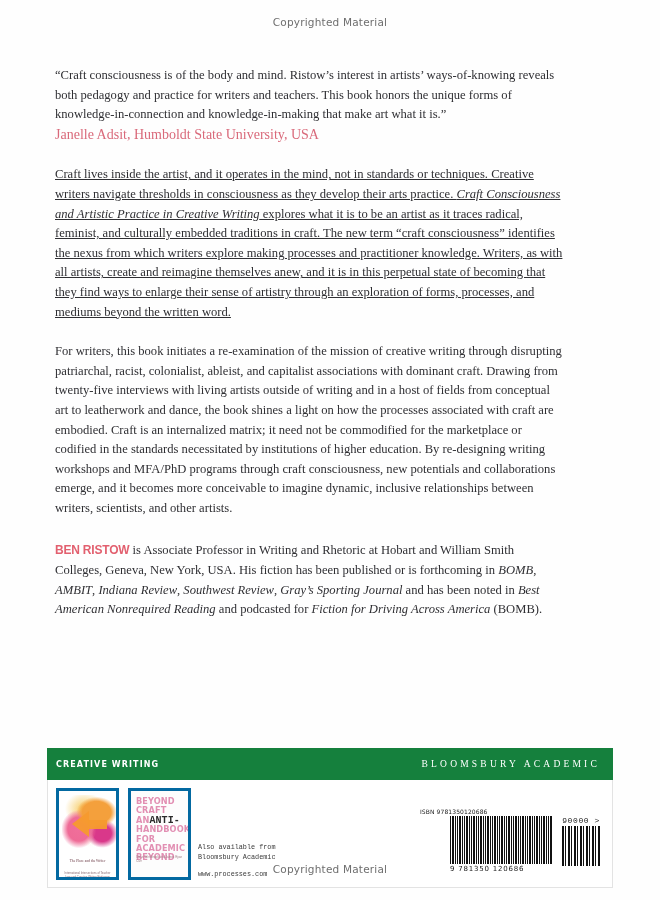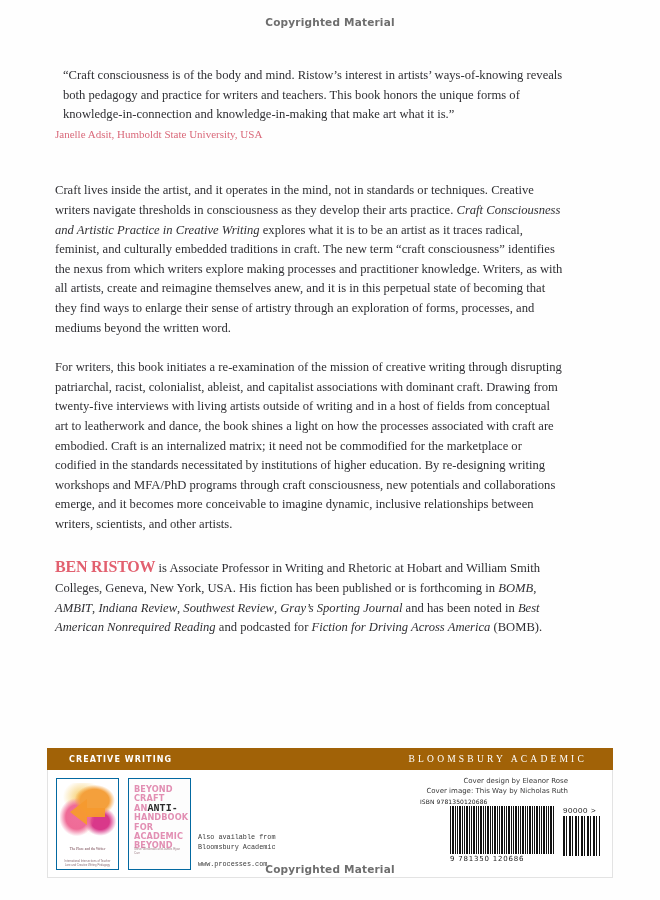--- a/index.html
+++ b/index.html
@@ -25,87 +25,86 @@
   
   .copyright-band {
     position: absolute;
     left: 0;
     width: 100%;
     text-align: center;
     font-family: "DejaVu Sans", sans-serif;
     font-size: 10.5px;
     letter-spacing: 0.2px;
     color: #6e6e6e;
-    font-weight: bold;
   }
   .copyright-top { top: 16px; }
   .copyright-bottom { top: 863px; }
 
   
   .content {
     position: absolute;
     left: 55px;
     top: 66px;
     width: 508px;
   }
 
   .blurb {
     font-size: 12.6px;
     line-height: 19.6px;
     color: #2f2f33;
     margin: 0 0 0 0;
     text-align: left;
   }
-  .blurb .quote-body { display: block; margin-left: 8px; }
+  .blurb .quote-body { display: block; }
   .attribution {
     display: block;
     color: #d9697a;
-    font-size: 11px;
+    font-size: 14px;
     line-height: 19.6px;
   }
 
   p.body-para {
     font-size: 12.6px;
     line-height: 19.6px;
     color: #2f2f33;
     margin: 20px 0 0 0;
     text-align: left;
   }
-  p.body-para.first-body { margin-top: 37px; }
+  p.body-para.first-body { margin-top: 21px; text-decoration: underline; }
 
   .bio-para {
     font-size: 12.6px;
     line-height: 19.6px;
     color: #2f2f33;
     margin: 23px 0 0 0;
   }
   .author-name {
-    font-family: Liberation Serif, serif;
+    font-family: Liberation Sans, sans-serif;
     font-weight: bold;
-    font-size: 16px;
+    font-size: 12px;
     letter-spacing: -0.2px;
     color: #e2606f;
   }
   em { font-style: italic; }
 
   
   .footer {
     position: absolute;
     left: 47px;
     top: 748px;
     width: 566px;
   }
 
   .brand-bar {
-    height: 22px;
-    background: #a16207;
+    height: 32px;
+    background: #15803d;
     display: flex;
     align-items: center;
     justify-content: space-between;
-    padding: 0 22px;
+    padding: 0 9px;
     box-sizing: border-box;
   }
   .brand-left {
     font-family: "DejaVu Sans", sans-serif;
     font-size: 8px;
     font-weight: bold;
     letter-spacing: 1.1px;
     color: #ffffff;
   }
   .brand-right {
@@ -129,21 +128,21 @@
   .thumbs {
     position: absolute;
     left: 8px;
     top: 8px;
     display: flex;
     gap: 9px;
   }
   .thumb {
     width: 63px;
     height: 92px;
-    border: 1px solid #0369a1;
+    border: 3px solid #0369a1;
     box-sizing: border-box;
     position: relative;
     overflow: hidden;
     background: #ffffff;
   }
 
   
   .art-blob {
     position: absolute;
     left: 3px; top: 4px;
@@ -272,21 +271,21 @@
   .bars-addon .bars {
     height: 40px;
     background-size: 6px 100%;
     background-image: linear-gradient(90deg,
        #111 0px, #111 1.6px,
        #fff 1.6px, #fff 3px,
        #111 3px, #111 4px,
        #fff 4px, #fff 6px);
   }
   .addon-digits {
-    font-family: Liberation Sans, sans-serif;
+    font-family: Liberation Mono, monospace;
     font-size: 8px;
     color: #1a1a1a;
     letter-spacing: 0.6px;
     margin-bottom: 1px;
     white-space: nowrap;
   }
   .barcode-digits {
     font-family: "DejaVu Sans", sans-serif;
     font-size: 7px;
     color: #1a1a1a;
@@ -353,24 +352,20 @@
         </div>
 
       </div>
 
       <div class="also">
         <span>Also available from</span><br>
         <span>Bloomsbury Academic</span>
         <span class="url">www.processes.com</span>
       </div>
 
-      <div class="credits">
-        <div>Cover design by Eleanor Rose</div>
-        <div>Cover image: This Way by Nicholas Ruth</div>
-      </div>
 
       <div class="barcode-area">
         <div class="isbn-label">ISBN 9781350120686</div>
         <div class="bars-row">
           <div class="bars-main">
             <div class="bars"></div>
             <div class="barcode-digits">9 781350 120686</div>
           </div>
           <div class="bars-addon">
             <div class="addon-digits">90000  &gt;</div>

